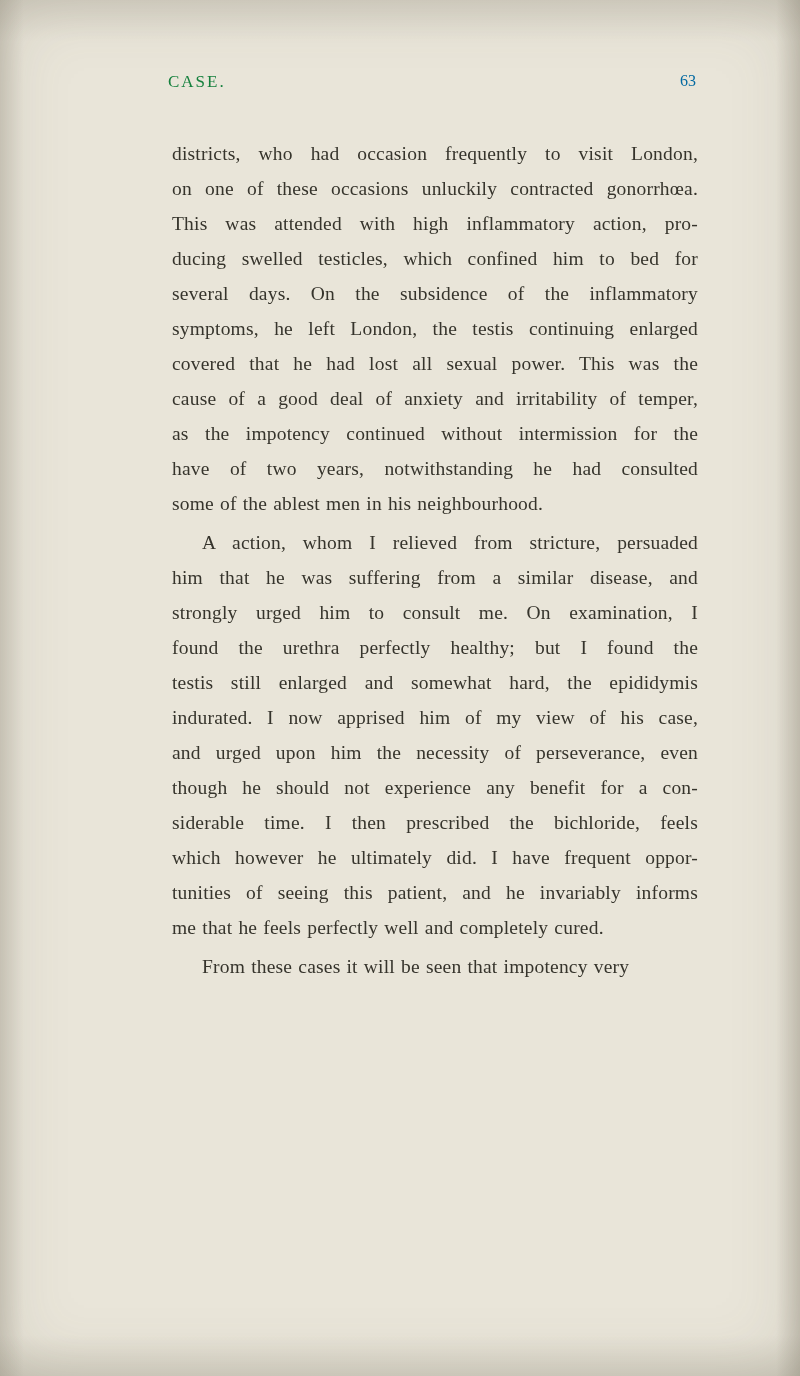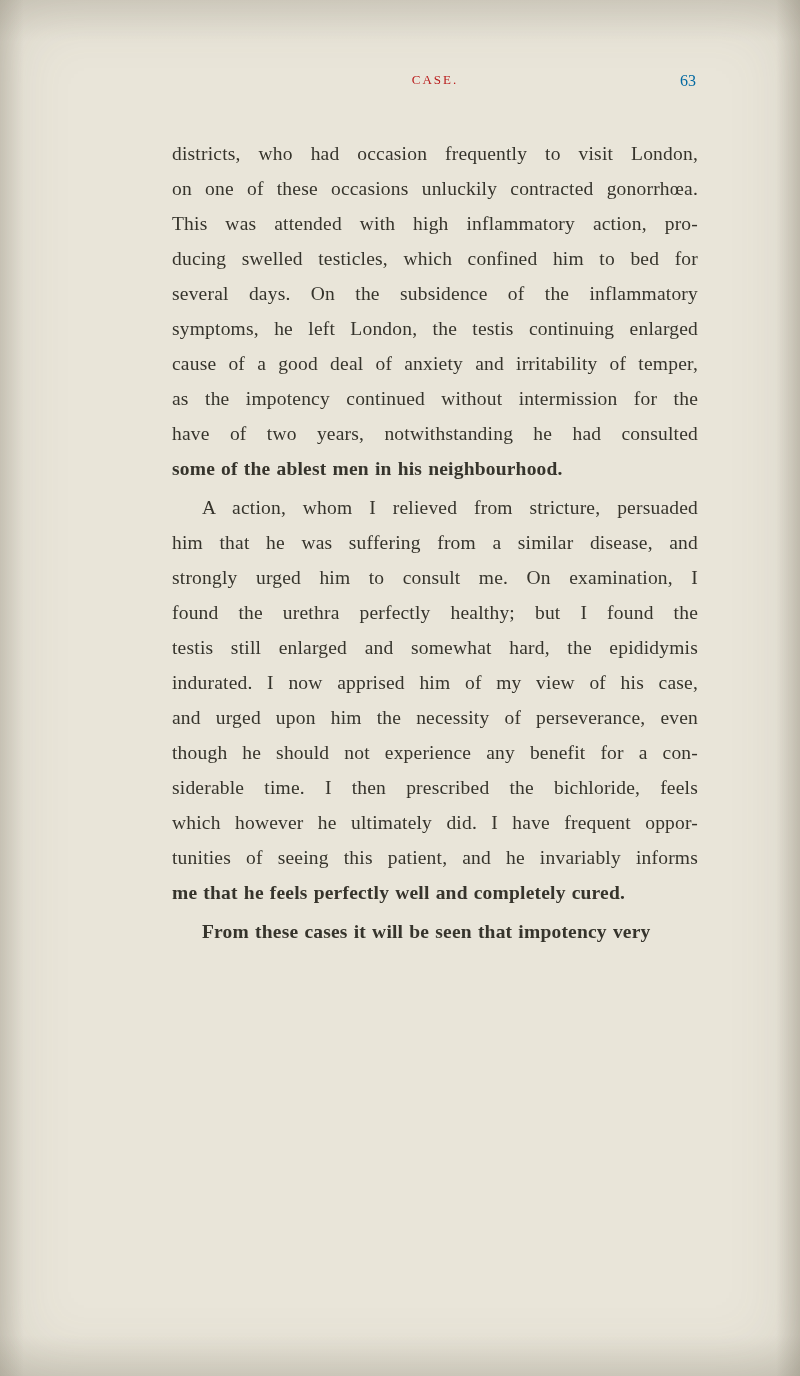--- a/index.html
+++ b/index.html
@@ -32,24 +32,24 @@
     width: 534px;
     color: #36342c;
   }
   .running-head {
     position: relative;
     height: 22px;
     margin-bottom: 42px;
   }
   .running-title {
     display: block;
-    text-align: center;
-    font-size: 13px;
+    text-align: left;
+    font-size: 17px;
     letter-spacing: 2px;
-    color: #b91c1c;
+    color: #15803d;
   }
   .page-number {
     position: absolute;
     right: 6px;
     top: 0;
     font-size: 16px;
     color: #0369a1;
   }
   .paragraph {
     margin: 4px;
@@ -57,21 +57,20 @@
   .line {
     font-size: 19.5px;
     line-height: 35px;
     text-align: justify;
     text-align-last: justify;
     letter-spacing: 0.2px;
     word-spacing: 1px;
   }
   .line.last {
     text-align-last: left;
-    font-weight: bold;
   }
   .line.indent {
     padding-left: 30px;
   }
 </style>
 </head>
 <body style="background: rgb(233, 229, 217);">
 
 <div class="page-vignette"></div>
 
@@ -81,20 +80,21 @@
     <span class="page-number">63</span>
   </div>
   <div>
       <div class="paragraph">
         <div class="line">districts, who had occasion frequently to visit London,</div>
         <div class="line">on one of these occasions unluckily contracted gonorrhœa.</div>
         <div class="line">This was attended with high inflammatory action, pro-</div>
         <div class="line">ducing swelled testicles, which confined him to bed for</div>
         <div class="line">several days.  On the subsidence of the inflammatory</div>
         <div class="line">symptoms, he left London, the testis continuing enlarged</div>
+        <div class="line">covered that he had lost all sexual power.  This was the</div>
         <div class="line">cause of a good deal of anxiety and irritability of temper,</div>
         <div class="line">as the impotency continued without intermission for the</div>
         <div class="line">have of two years, notwithstanding he had consulted</div>
         <div class="line last">some of the ablest men in his neighbourhood.</div>
       </div>
       <div class="paragraph">
         <div class="line indent">A action, whom I relieved from stricture, persuaded</div>
         <div class="line">him that he was suffering from a similar disease, and</div>
         <div class="line">strongly urged him to consult me.  On examination, I</div>
         <div class="line">found the urethra perfectly healthy; but I found the</div>

